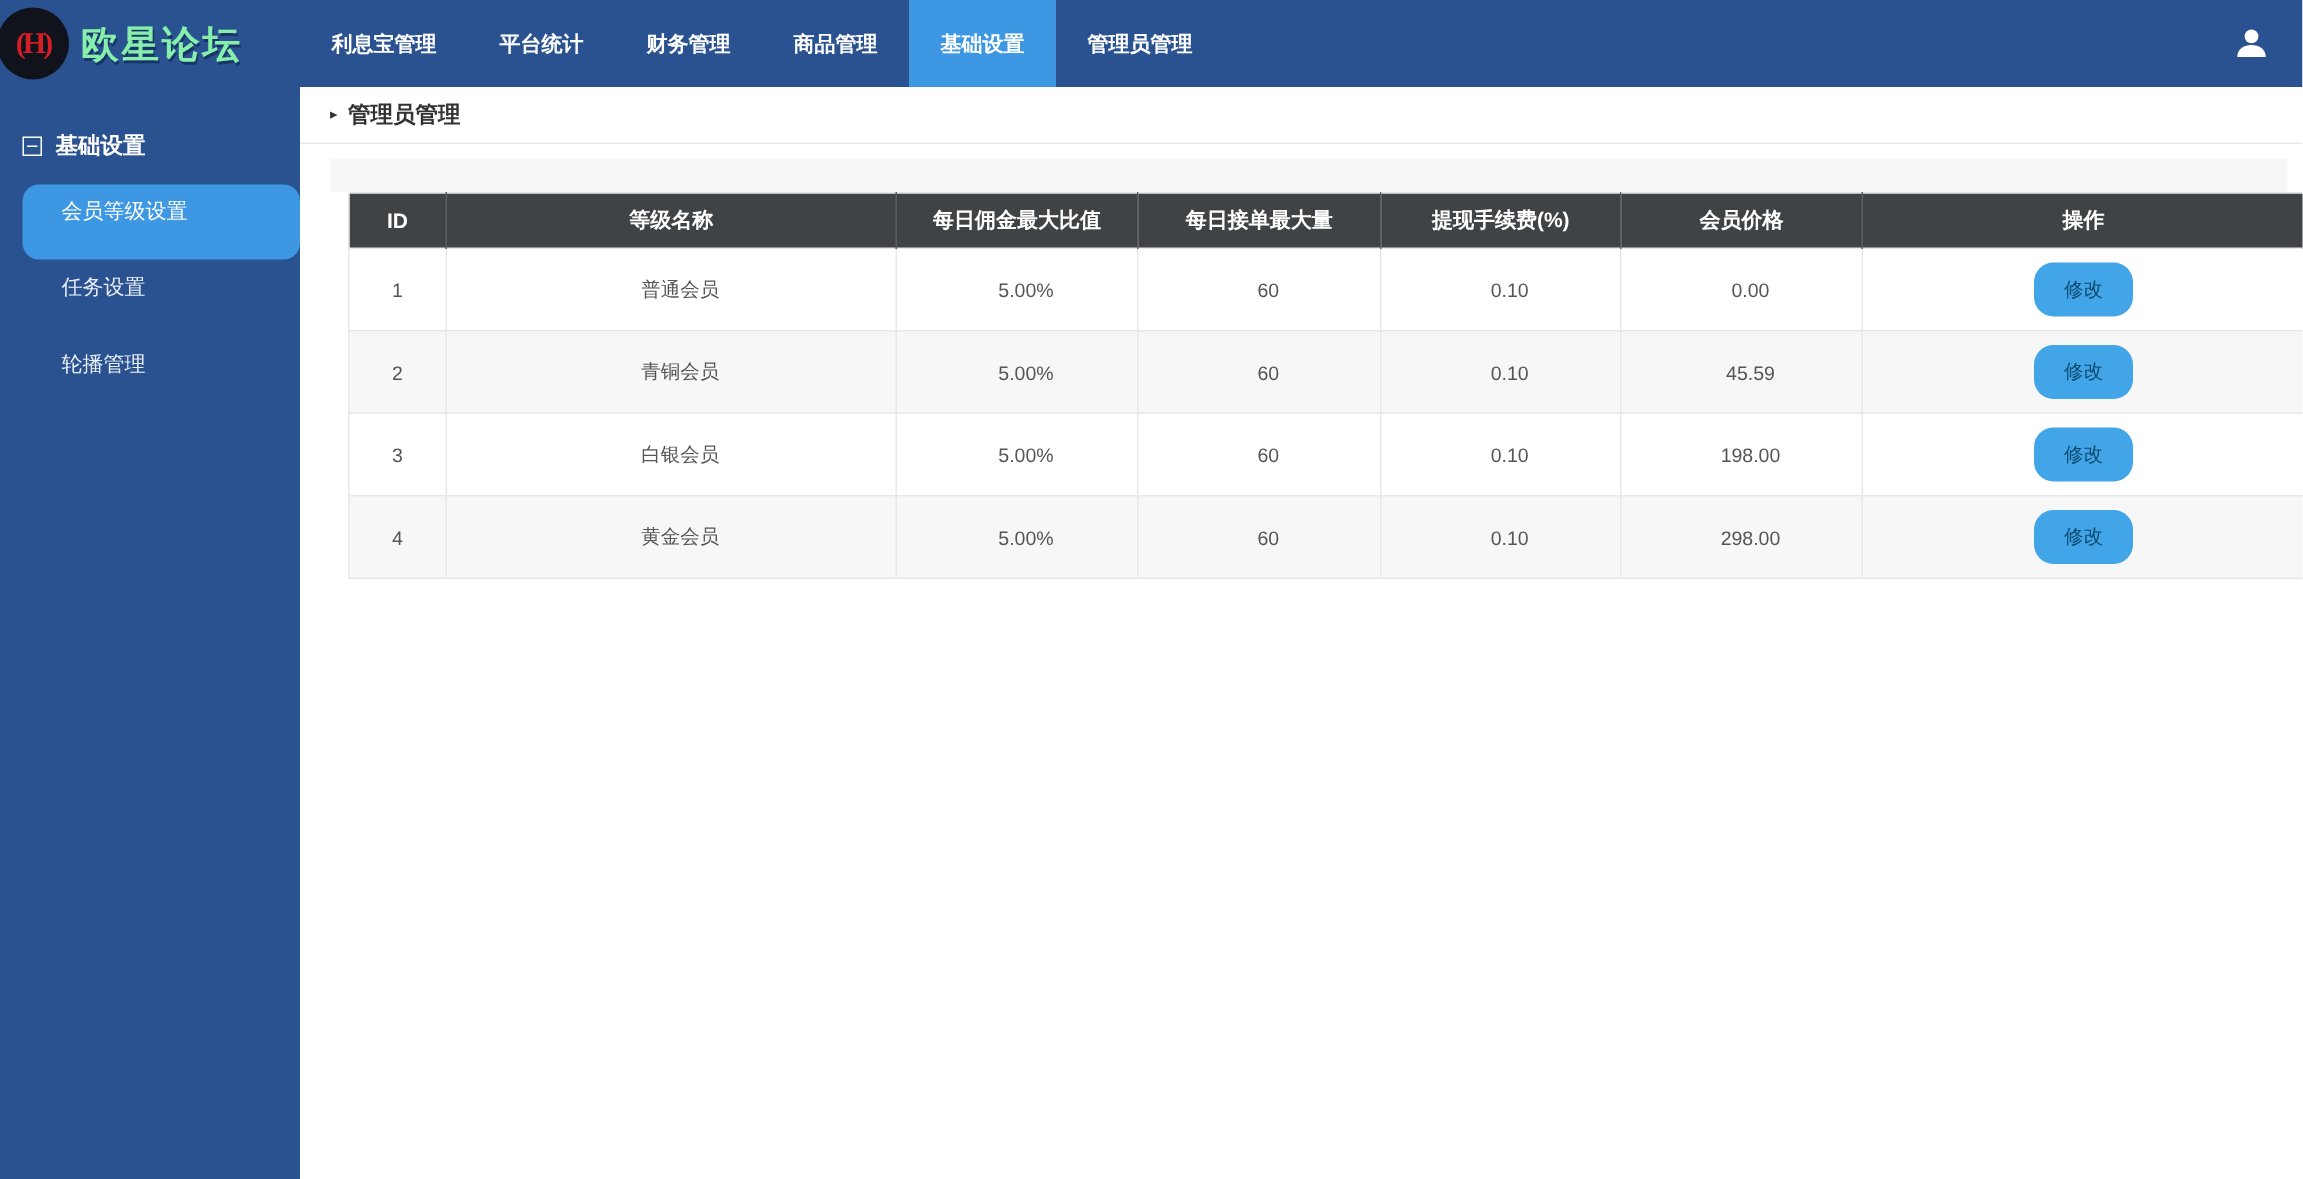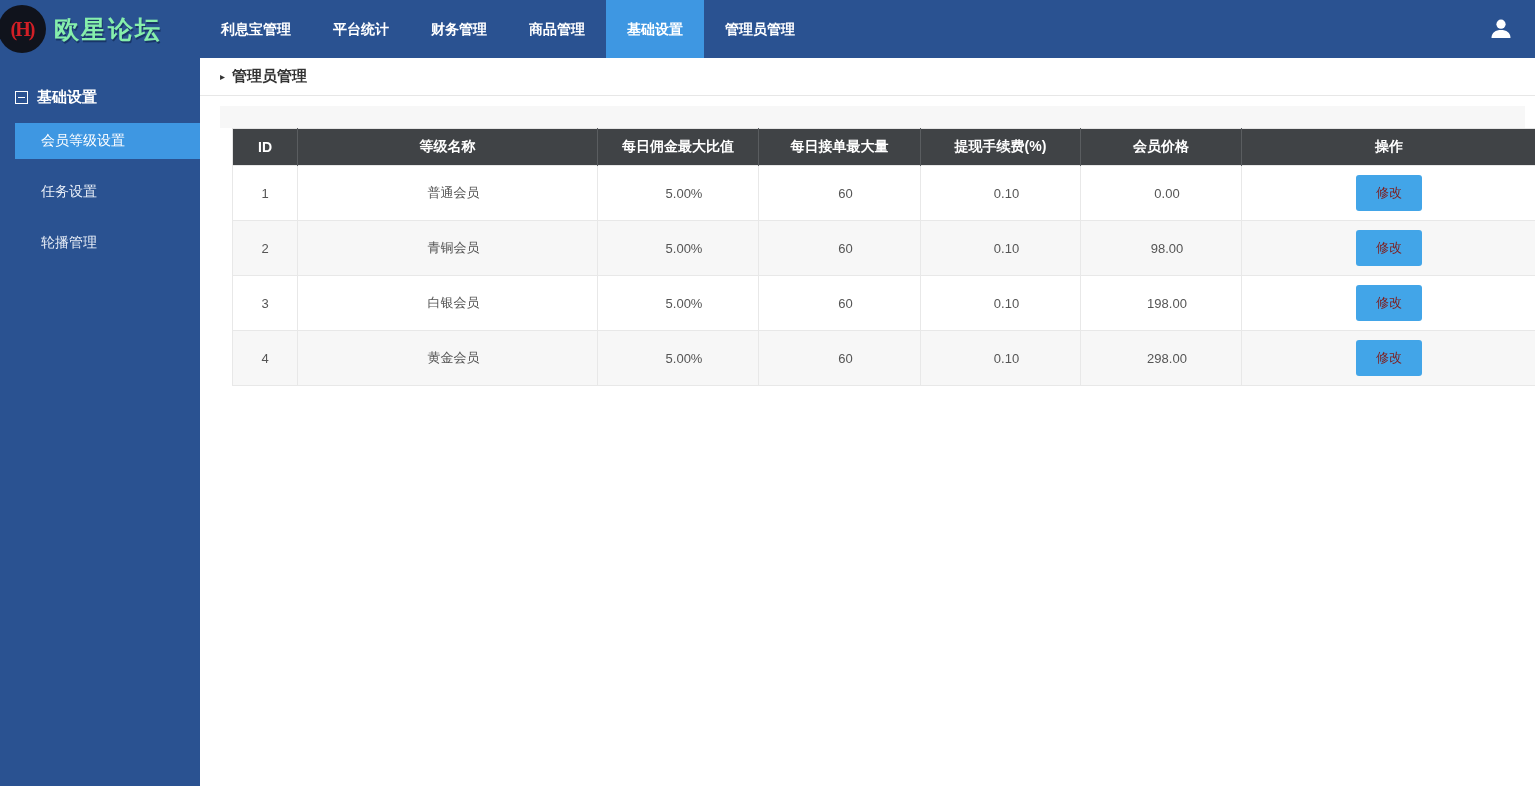--- a/index.html
+++ b/index.html
@@ -49,22 +49,22 @@
   .side-section {
     display:flex; align-items:center; color:#fff; font-size:15px; font-weight:bold;
     padding-left:15px; margin-bottom:16px; cursor:pointer;
   }
   .collapse-box {
     width:13px; height:13px; border:1px solid #ffffff; display:inline-flex;
     align-items:center; justify-content:center; margin-right:9px; flex:none;
   }
   .collapse-box .minus { width:7px; height:1px; background:#ffffff; }
   .side-item {
-    margin-left:15px; height:36px; line-height:34px; padding-left:26px;
-    color:#e8eef7; font-size:14px; cursor:pointer; margin-bottom:15px;
+    margin-left:15px; height:50px; line-height:34px; padding-left:26px;
+    color:#e8eef7; font-size:14px; cursor:pointer; margin-bottom:1px;border-radius:11px;
   }
   .side-item.active { background:#3e97e2; color:#fff; }
 
   
   .main { flex:1; background:#fff; }
   .breadcrumb-bar {
     height:38px; display:flex; align-items:center; padding-left:20px;
     border-bottom:1px solid #e7e7e7;
   }
   .crumb-arrow { font-size:10px; color:#333; margin-right:7px; }
@@ -81,22 +81,22 @@
   table.grid thead th:last-child { border-right:none; }
   table.grid tbody td {
     height:55px; font-size:13px; color:#555;
     border:1px solid #e8e8e8; padding-left:12px; text-align:center;
   }
   table.grid tbody tr:nth-child(even) { background:#f7f7f7; }
   table.grid td.c-id { text-align:center; padding-left:0; }
   table.grid td.c-action { text-align:center; padding-left:0; }
 
   .btn-edit {
-    display:inline-block; background:#42a5e8; color:#7f1d1d; border:none;
-    font-size:13px; padding:9px 20px; border-radius:3px; cursor:pointer;
+    display:inline-block; background:#42a5e8; color:#0c4a6e; border:none;
+    font-size:13px; padding:9px 20px; border-radius:13px; cursor:pointer;
     font-family:inherit;
   }
 </style>
 </head>
 <body>
 
 <div class="topnav">
   <div class="logo-area">
     <div class="logo-badge">
       <span class="logo-glyph">(H)</span>
@@ -171,21 +171,21 @@
             <td>0.10</td>
             <td>0.00</td>
             <td class="c-action"><button class="btn-edit">修改</button></td>
           </tr>
           <tr>
             <td class="c-id">2</td>
             <td>青铜会员</td>
             <td>5.00%</td>
             <td>60</td>
             <td>0.10</td>
-            <td>98.00</td>
+            <td>45.59</td>
             <td class="c-action"><button class="btn-edit">修改</button></td>
           </tr>
           <tr>
             <td class="c-id">3</td>
             <td>白银会员</td>
             <td>5.00%</td>
             <td>60</td>
             <td>0.10</td>
             <td>198.00</td>
             <td class="c-action"><button class="btn-edit">修改</button></td>

